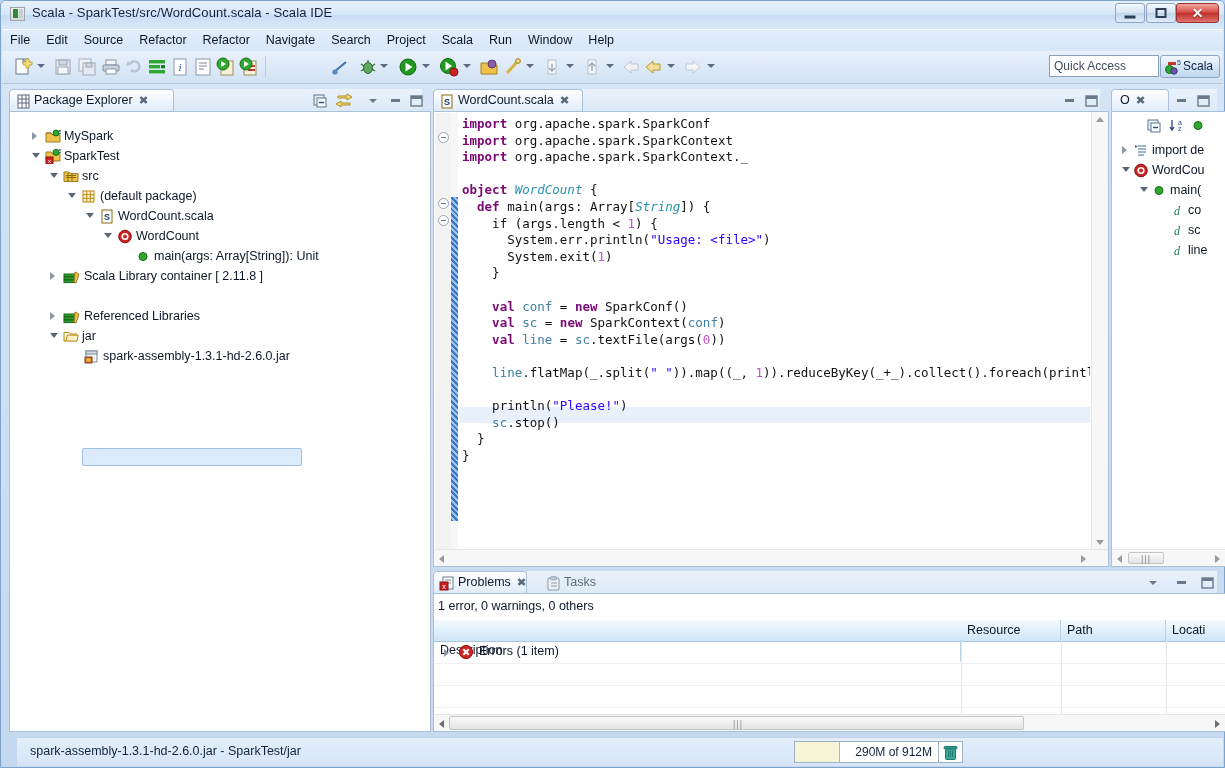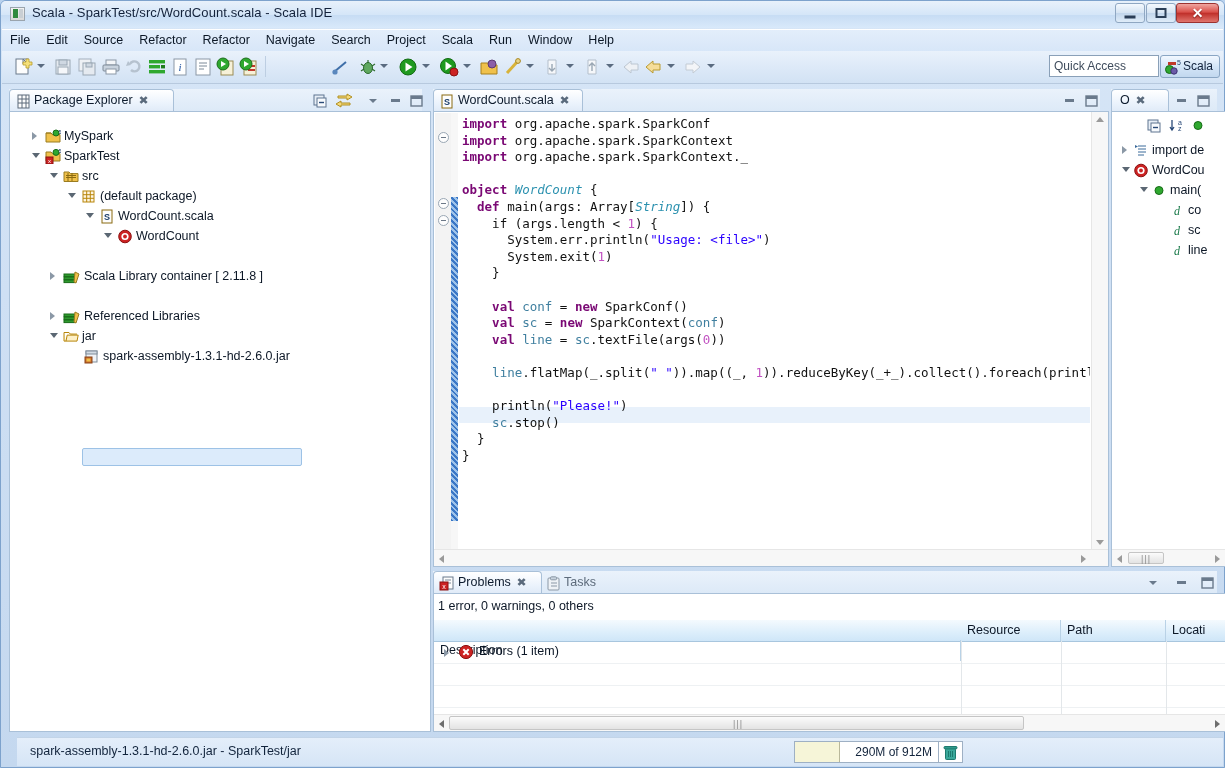--- a/index.html
+++ b/index.html
@@ -529,20 +529,28 @@
         <span class="ticon" style="left:107px">
           <svg width="16" height="15" viewBox="0 0 16 15">
               <circle cx="8" cy="7.5" r="6.3" fill="#cc2222" stroke="#8c1212"></circle>
               <circle cx="8" cy="7.5" r="3.6" fill="#fff"></circle>
               <circle cx="8" cy="7.5" r="1.9" fill="#cc2222"></circle>
             </svg>
         </span>
         <span class="tlabel" style="left:126px">WordCount</span>
       </div>
 
+      <div class="trow" style="top:134px">
+        <span class="ticon" style="left:125px">
+          <svg width="16" height="15" viewBox="0 0 16 15">
+              <circle cx="8" cy="7.5" r="4" fill="#2fa82f" stroke="#176b17"></circle>
+            </svg>
+        </span>
+        <span class="tlabel" style="left:144px">main(args: Array[String]): Unit</span>
+      </div>
 
       <div class="trow" style="top:154px">
         <span class="tw closed" style="left:40px"></span>
         <span class="ticon" style="left:53px">
           <svg width="18" height="15" viewBox="0 0 18 15">
               <rect x="1" y="5" width="11" height="2.6" fill="#2f9a2f" stroke="#176b17"></rect>
               <rect x="1" y="8" width="11" height="2.6" fill="#2f9a2f" stroke="#176b17"></rect>
               <rect x="1" y="11" width="11" height="2.6" fill="#2f9a2f" stroke="#176b17"></rect>
               <path d="M12 3 l4 2 -3 9 -2 -1z" fill="#f0c14b" stroke="#9a7c20"></path>
             </svg>
@@ -739,21 +747,21 @@
         <span class="sb-arrow" style="right:5px;top:5px;border-top:4px solid transparent;border-bottom:4px solid transparent;border-left:5px solid #9a9a9a;"></span>
         <span class="sb-thumb" style="left:16px;top:2px;width:36px;height:12px;">
             <span class="grip" style="left:12px;top:1px">|||</span>
           </span>
       </div>
     </div>
   </div>
 
   <div class="panel" id="prob-panel" style="left:432px;top:570px;width:793px;height:161px;">
     <div class="ptabrow">
-      <div class="ptab" style="width:109px">
+      <div class="ptab" style="width:94px">
         <svg style="position:absolute;left:5px;top:4px" width="16" height="15" viewBox="0 0 16 15">
           <rect x="4" y="1" width="10" height="12" fill="#fdfdfd" stroke="#6b7b8c"></rect>
           <g stroke="#7d8a98">
               <line x1="6" y1="4" x2="12" y2="4"></line>
               <line x1="6" y1="7" x2="12" y2="7"></line>
             </g>
           <rect x="1" y="6" width="8" height="8" fill="#cc2222" stroke="#8c1212"></rect>
           <text x="5" y="13" font-size="7" fill="#fff" text-anchor="middle" font-family="sans-serif">x</text>
         </svg>
         <span>Problems</span><span class="x">✖</span>

